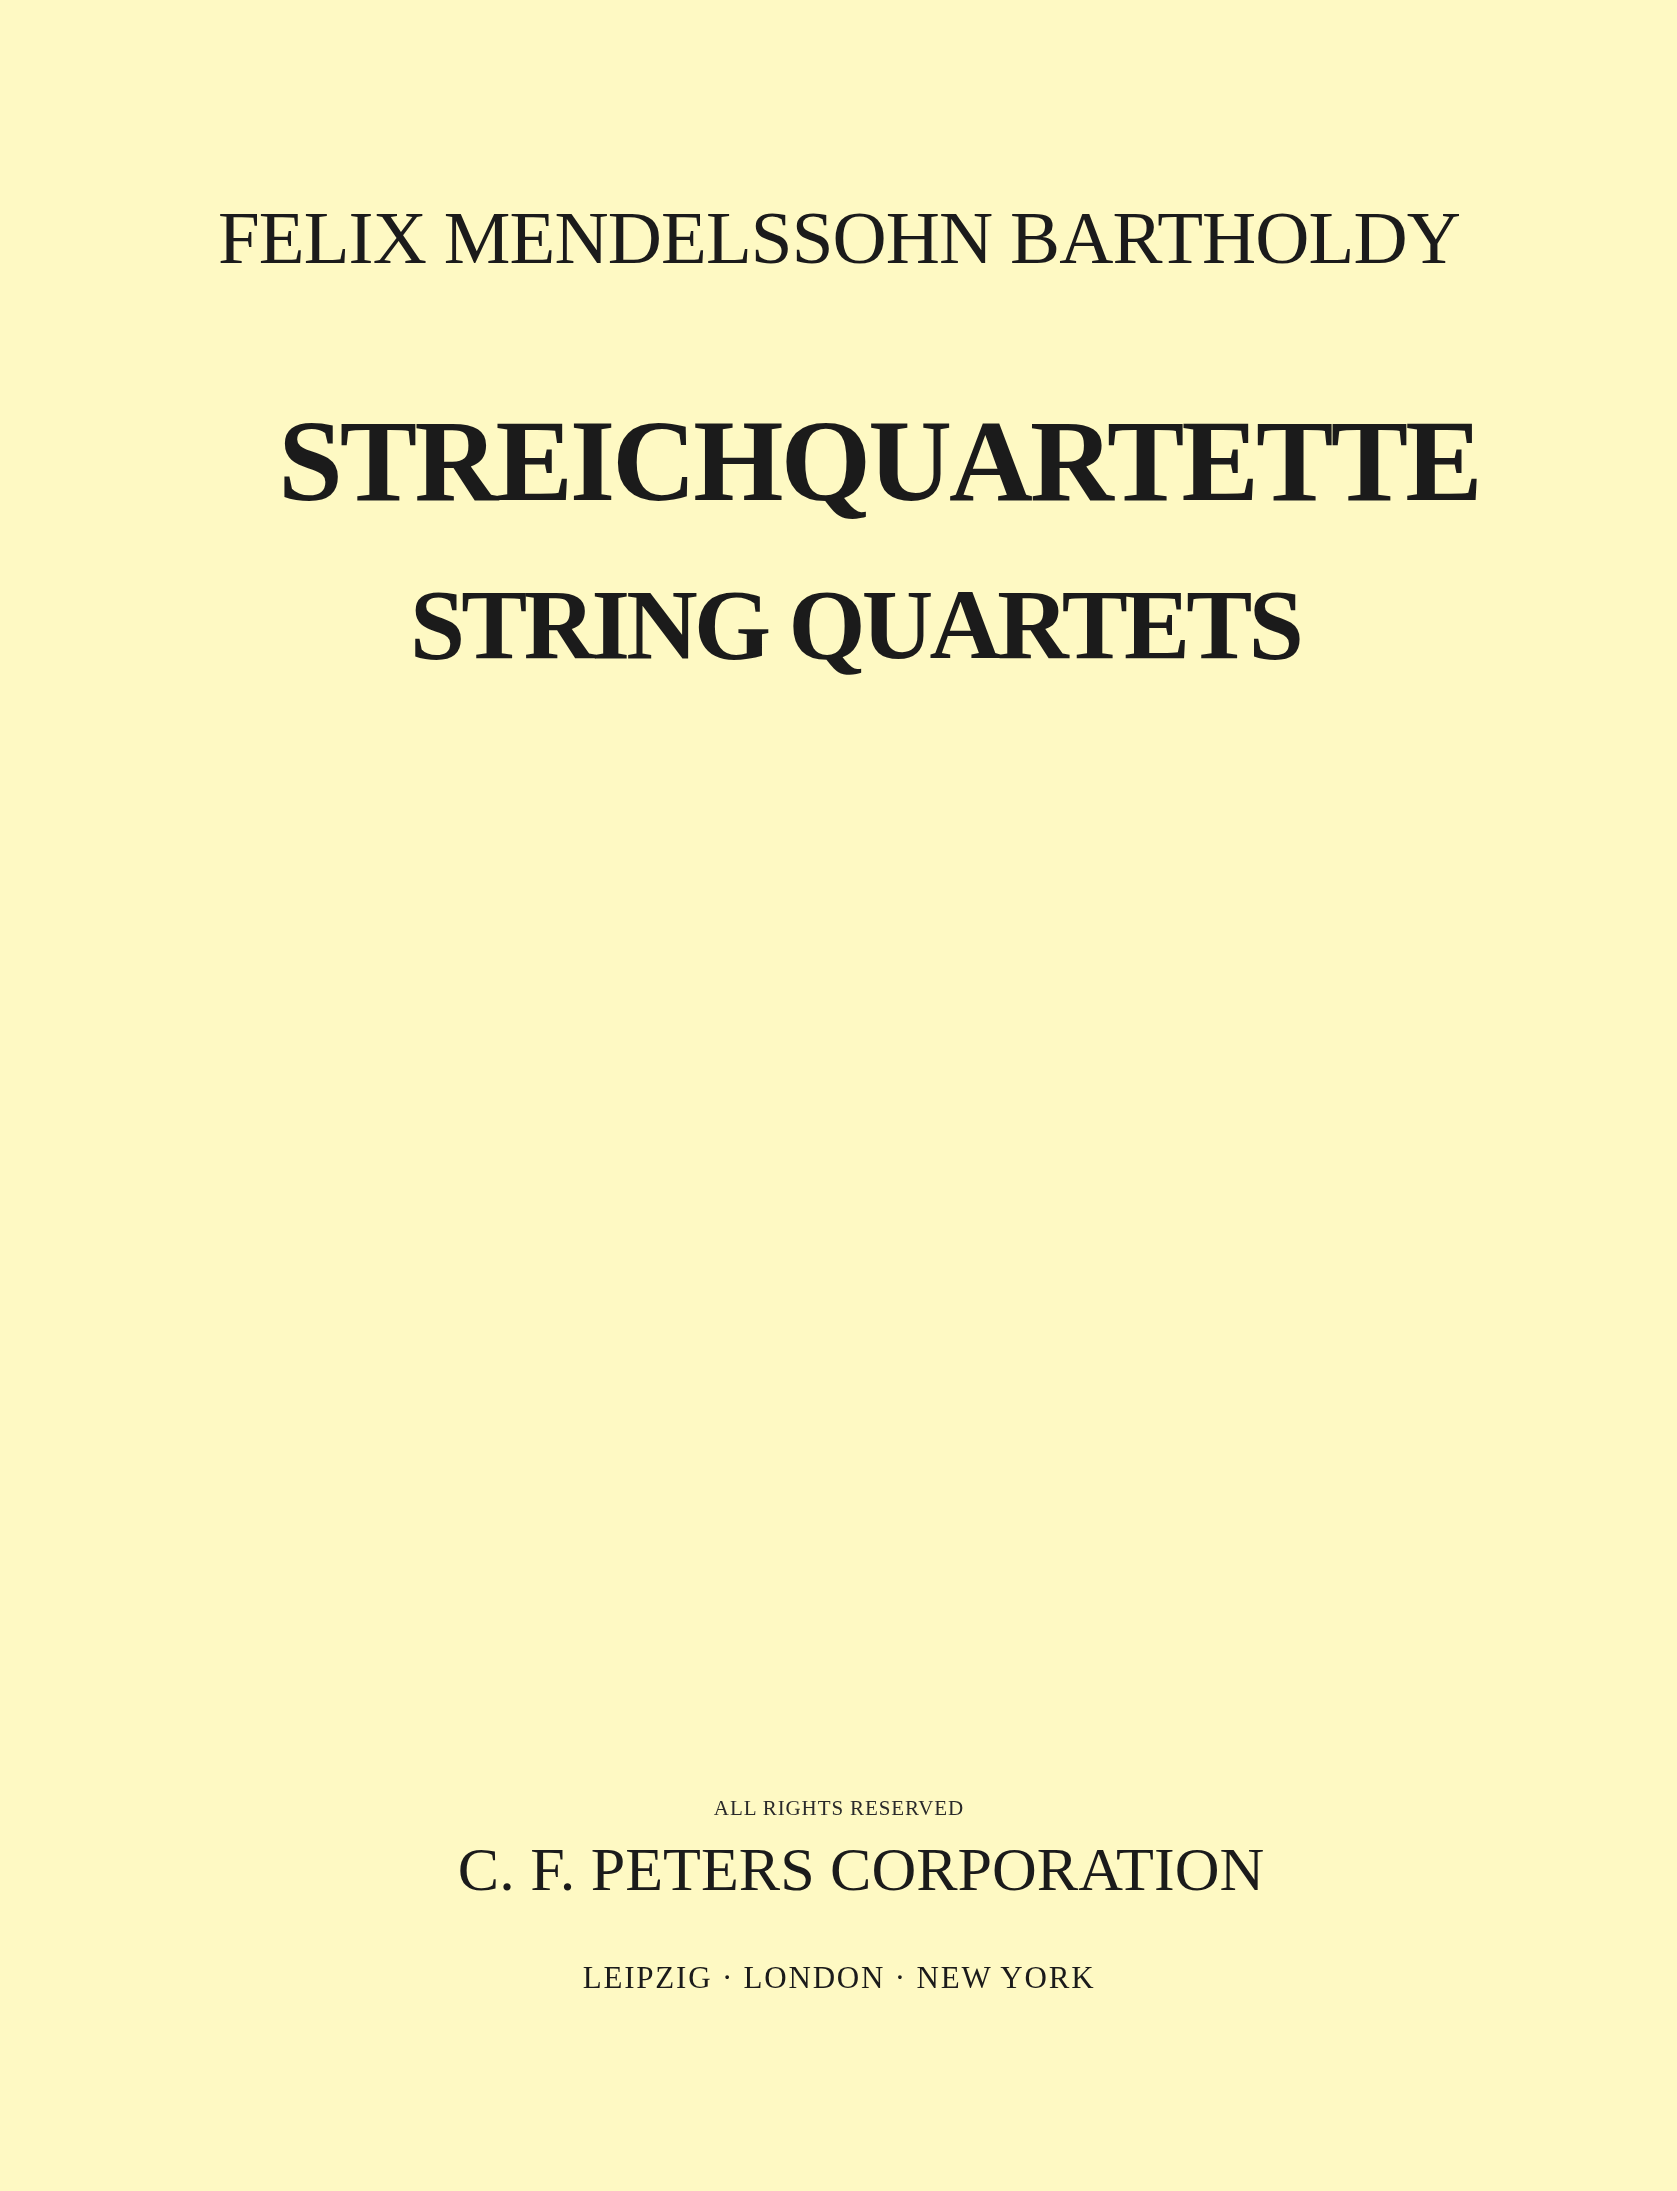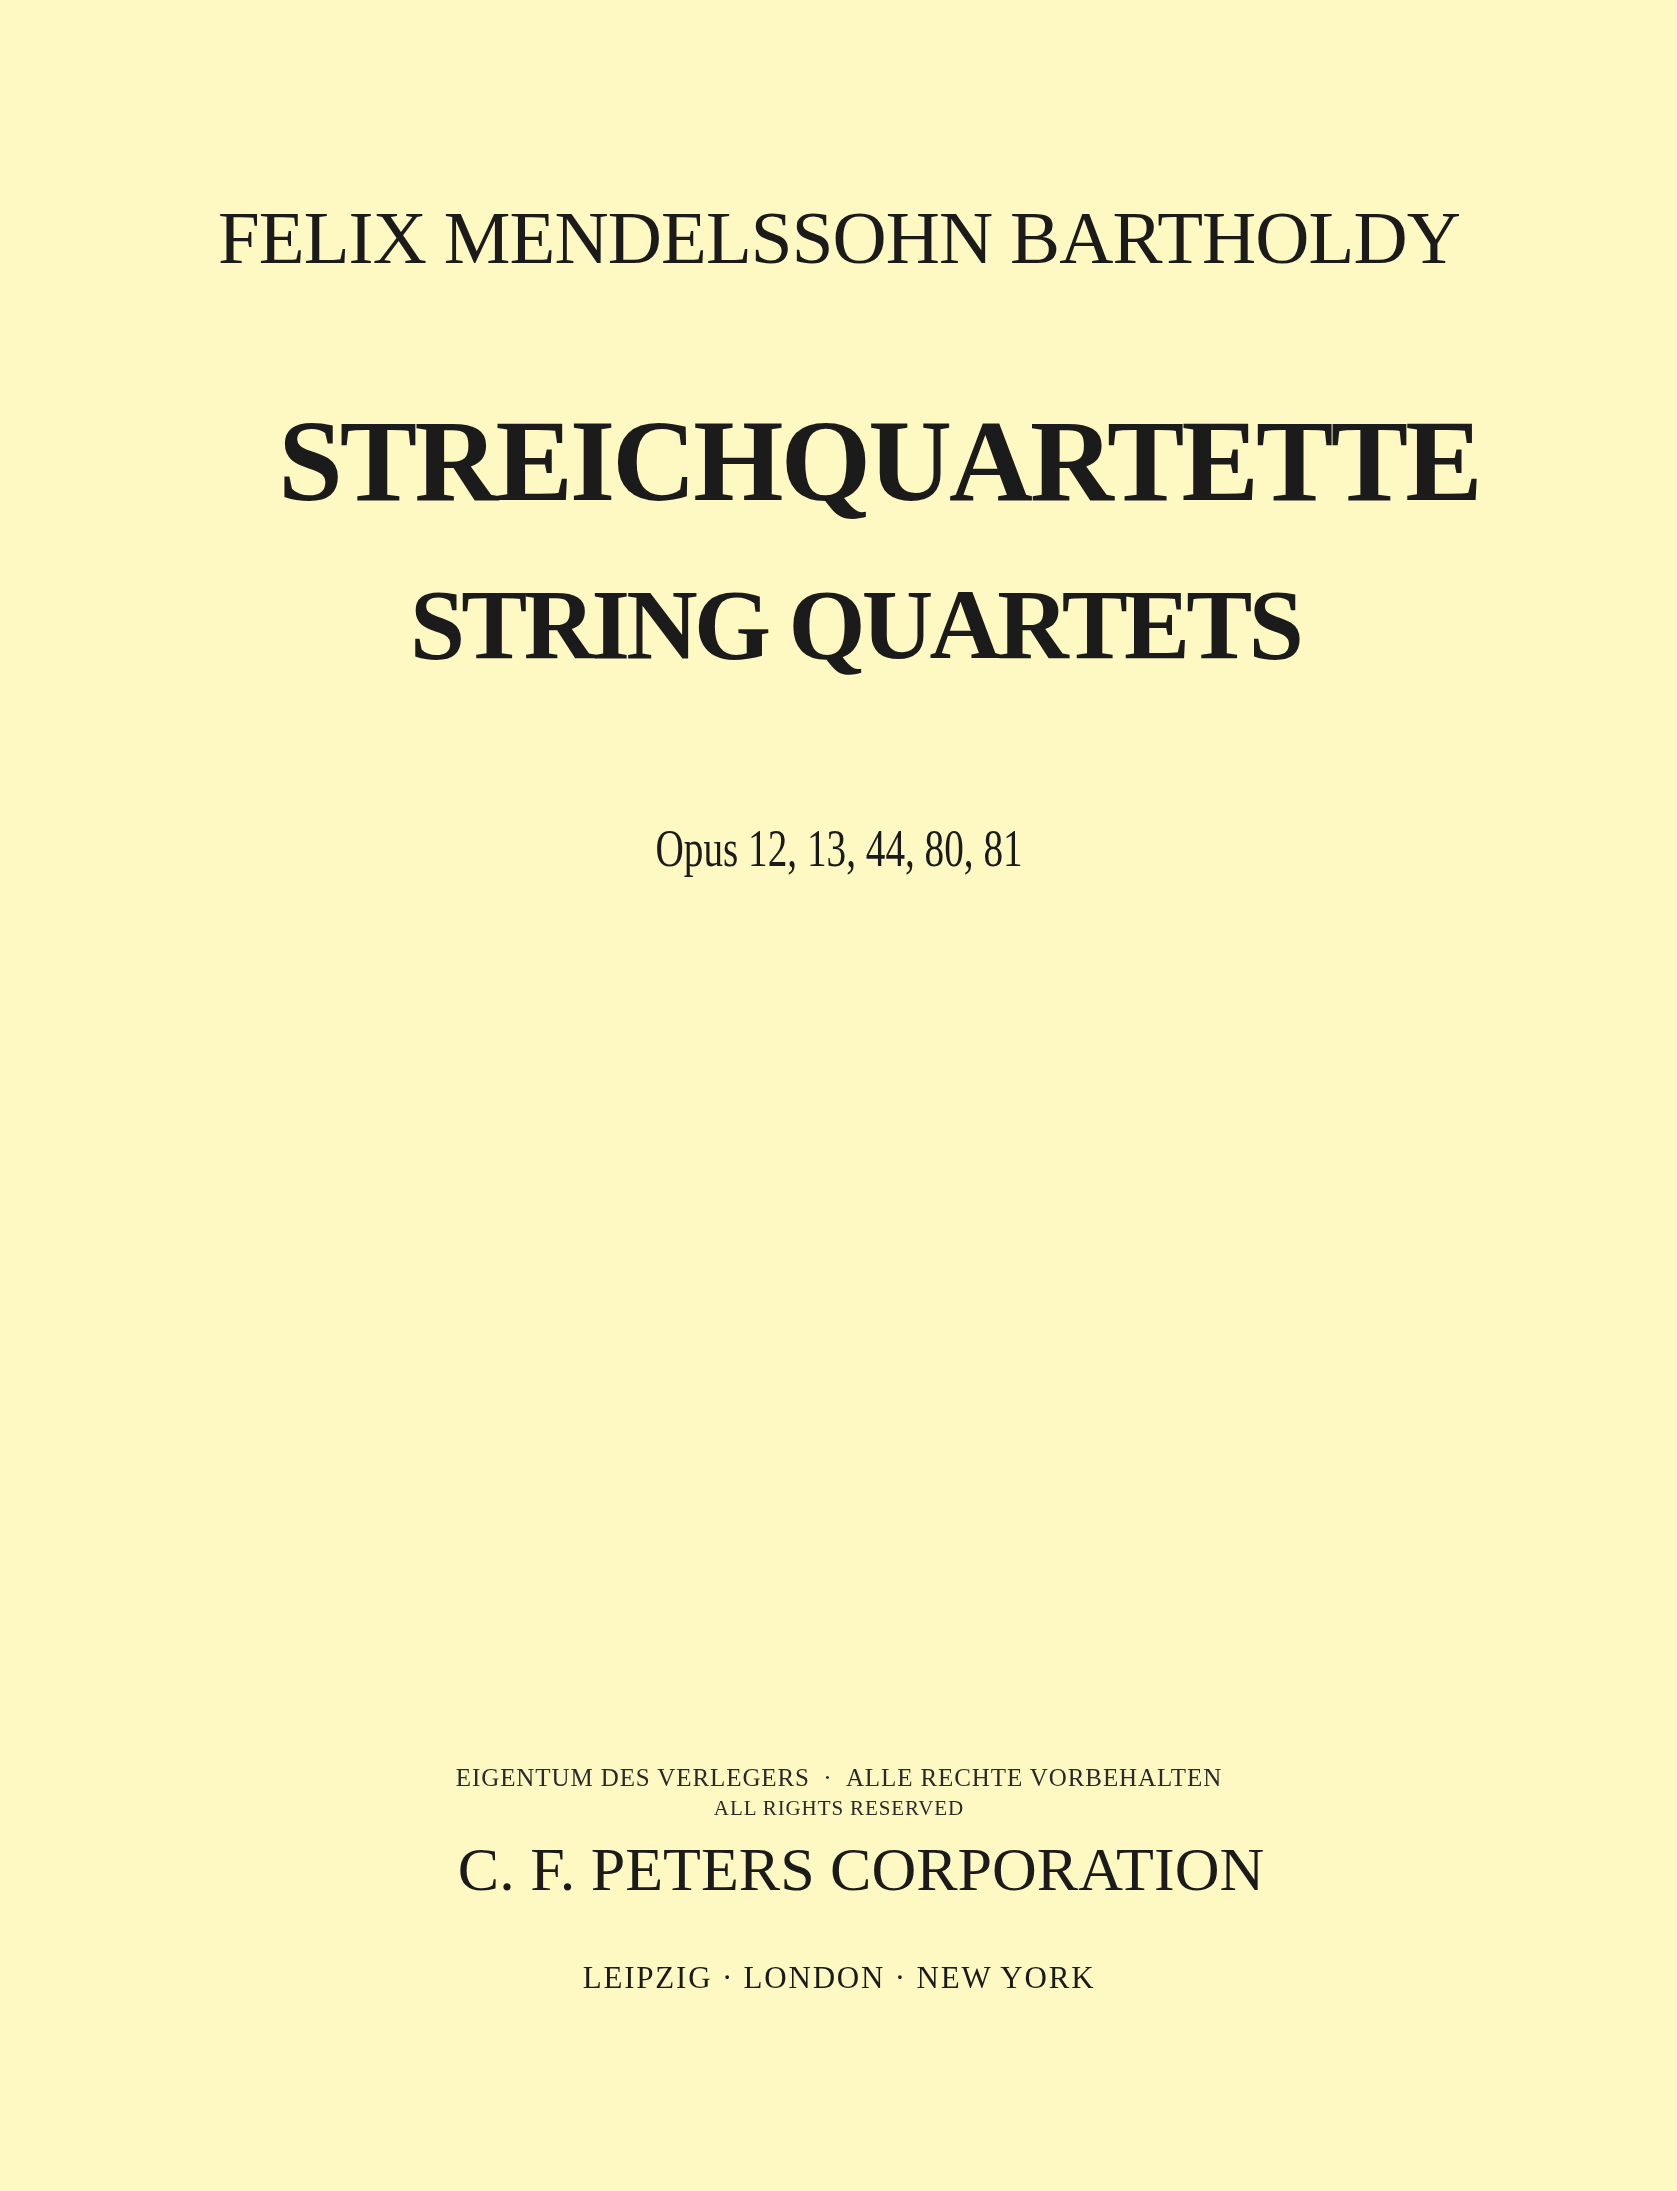--- a/index.html
+++ b/index.html
@@ -105,24 +105,22 @@
 <body>
 
 <div class="page">
 
   <div class="line composer">FELIX MENDELSSOHN BARTHOLDY</div>
 
   <div class="line title-de">STREICHQUARTETTE</div>
 
   <div class="line title-en">STRING QUARTETS</div>
 
-  <div class="line opus"><span class="squeeze">Opus 12, 13, 44, 80, 81</span></div>
 
 
-  <div class="line rights-de">EIGENTUM DES VERLEGERS · ALLE RECHTE VORBEHALTEN</div>
 
   <div class="line rights-en">ALL RIGHTS RESERVED</div>
 
   <div class="line publisher">C. F. PETERS CORPORATION</div>
 
 
   <div class="line cities">LEIPZIG · LONDON · NEW YORK</div>
 
 </div>
 

